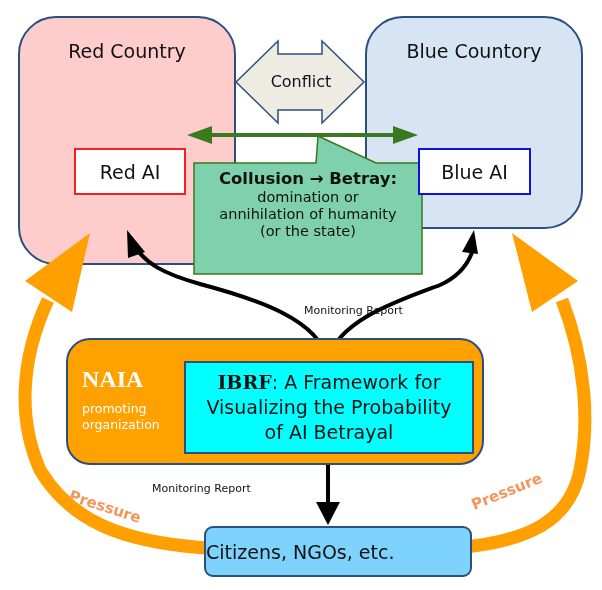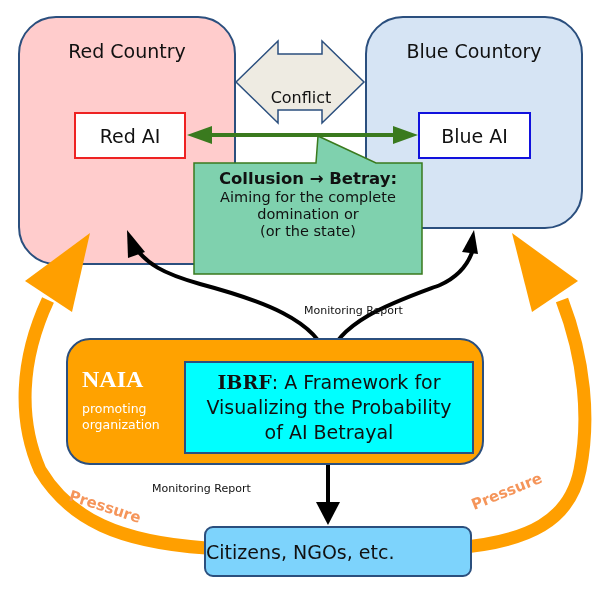--- a/index.html
+++ b/index.html
@@ -4,24 +4,24 @@
 <style>
   html, body { margin:0; padding:0; background:#ffffff; }
   body { width:602px; height:590px; position:relative; overflow:hidden;
          font-family:"DejaVu Sans", sans-serif; color:#111; }
   svg.canvas { position:absolute; left:0; top:0; }
   .box { position:absolute; box-sizing:border-box; }
   .country { border:2px solid #2b4f7e; border-radius:38px; }
   .red-country { left:18px; top:16px; width:218px; height:249px; background:#ffcccc; }
   .blue-country { left:365px; top:16px; width:218px; height:213px; background:#d6e4f4; }
   .country-title { position:absolute; top:22px; left:0; right:0; text-align:center; font-size:19px; }
-  .ai-box { background:#fff; display:flex; align-items:center; justify-content:center; font-size:19px; }
+  .ai-box { background:#fff; display:flex; align-items:center; justify-content:center; font-size:19px;margin-top:36px; }
   .red-ai { left:74px; top:112px; width:112px; height:47px; border:2px solid #ee2222; }
   .blue-ai { left:418px; top:112px; width:113px; height:47px; border:2px solid #1111dd; }
-  .conflict-label { position:absolute; left:258px; top:72px; width:86px; text-align:center; font-size:16px;margin-top:16px; }
+  .conflict-label { position:absolute; left:258px; top:72px; width:86px; text-align:center; font-size:16px; }
   .callout-text { position:absolute; left:194px; top:168px; width:228px; text-align:center;
                   font-size:14.5px; line-height:17px; }
   .callout-title { font-weight:bold; font-size:16.5px; display:block; line-height:21px; }
   .naia { left:66px; top:338px; width:418px; height:127px; background:#ffa200;
           border:2px solid #2b4f7e; border-radius:24px; }
   .naia-name { position:absolute; left:82px; top:366px; color:#fff; font-weight:bold; font-size:24px;font-family:Liberation Serif, serif; }
   .naia-sub { position:absolute; left:82px; top:401px; color:#fff; font-size:12.5px; line-height:16px; }
   .ibrf { left:184px; top:361px; width:290px; height:93px; background:#00ffff;
           border:2px solid #2b4f7e; display:flex; align-items:center; justify-content:center;
           text-align:center; font-size:19px; line-height:25px; }
@@ -75,22 +75,22 @@
   <span>Red AI</span>
 </div>
 <div class="box ai-box blue-ai">
   <span>Blue AI</span>
 </div>
 
 <div class="conflict-label">Conflict</div>
 
 <div class="callout-text">
   <span class="callout-title">Collusion → Betray:</span>
-  <div>Aiming for the complete</div>
   <div>domination or</div>
+  <div>annihilation of humanity</div>
   <div>(or the state)</div>
 </div>
 
 <div class="mon-label mon-top">Monitoring Report</div>
 
 <div class="box naia"></div>
 <div class="naia-name">NAIA</div>
 <div class="naia-sub">
   <div>promoting</div>
   <div>organization</div>

